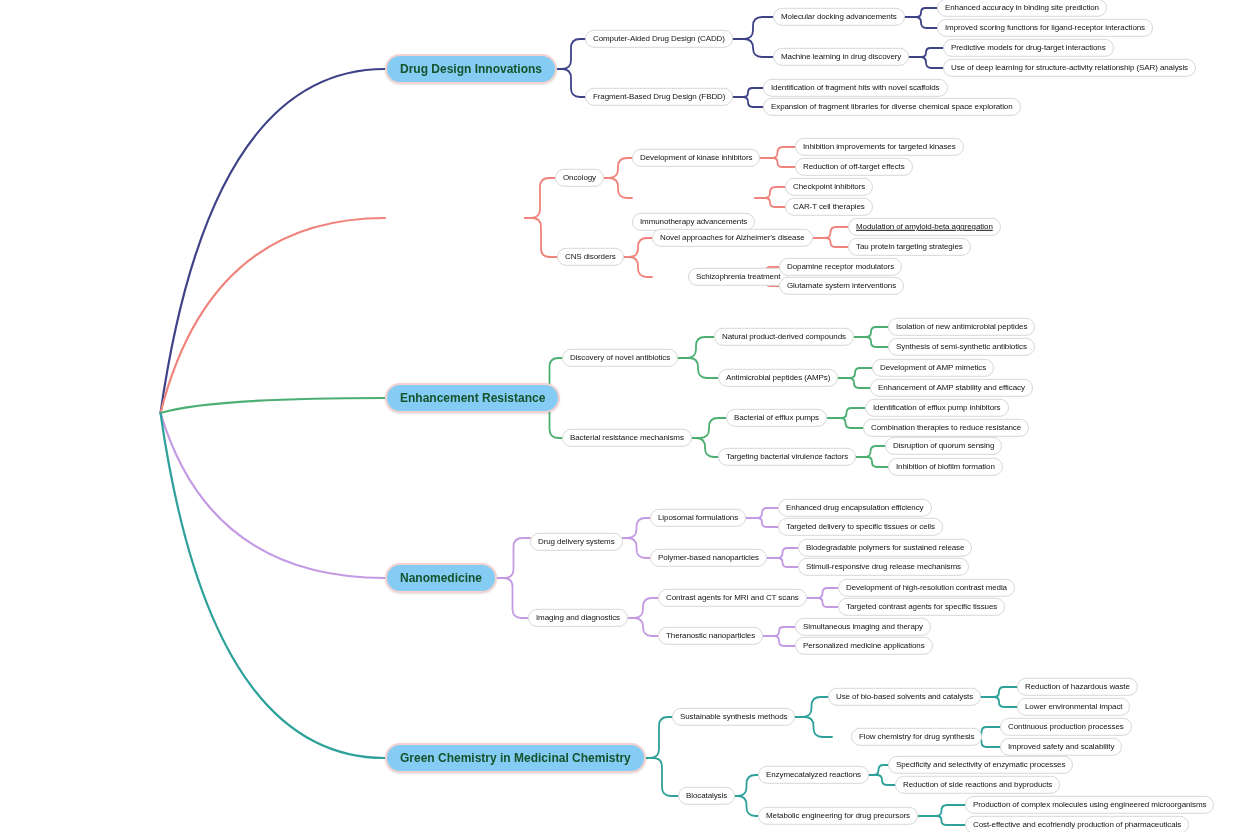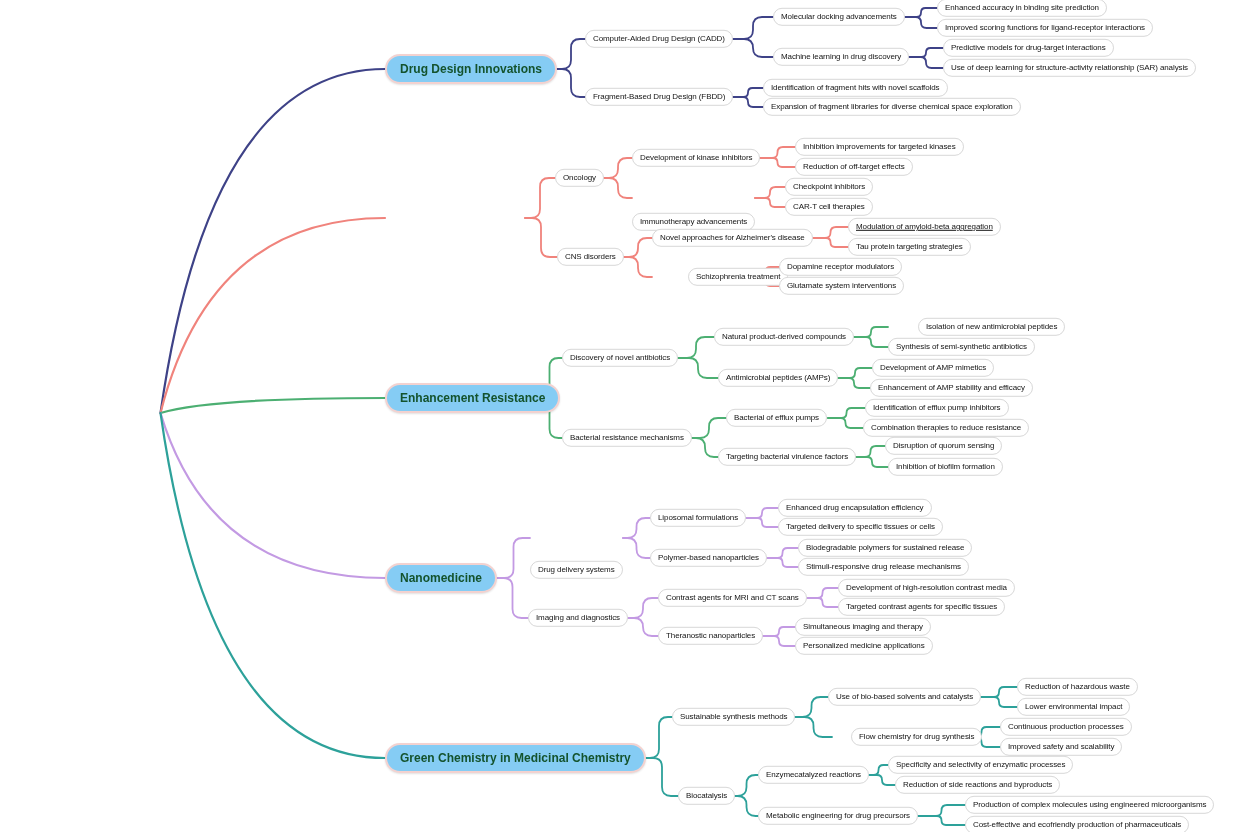--- a/index.html
+++ b/index.html
@@ -126,34 +126,34 @@
     <div class="node leaf" style="left: 557px; top: 257px;">CNS disorders</div>
     <div class="node leaf" style="left: 652px; top: 238px;">Novel approaches for Alzheimer's disease</div>
     <div class="node leaf" style="left: 848px; top: 227px; text-decoration: underline;">Modulation of amyloid-beta aggregation</div>
     <div class="node leaf" style="left: 848px; top: 247px;">Tau protein targeting strategies</div>
     <div class="node leaf" style="left: 688px; top: 277px;">Schizophrenia treatment</div>
     <div class="node leaf" style="left: 779px; top: 267px;">Dopamine receptor modulators</div>
     <div class="node leaf" style="left: 779px; top: 286px;">Glutamate system interventions</div>
     <div class="node branch" style="left: 385px; top: 398px;">Enhancement Resistance</div>
     <div class="node leaf" style="left: 562px; top: 358px;">Discovery of novel antibiotics</div>
     <div class="node leaf" style="left: 714px; top: 337px;">Natural product-derived compounds</div>
-    <div class="node leaf" style="left: 888px; top: 327px; margin-left: 30px;">Isolation of new antimicrobial peptides</div>
+    <div class="node leaf" style="left: 888px; top: 327px;">Isolation of new antimicrobial peptides</div>
     <div class="node leaf" style="left: 888px; top: 347px;">Synthesis of semi-synthetic antibiotics</div>
     <div class="node leaf" style="left: 718px; top: 378px;">Antimicrobial peptides (AMPs)</div>
     <div class="node leaf" style="left: 872px; top: 368px;">Development of AMP mimetics</div>
     <div class="node leaf" style="left: 870px; top: 388px;">Enhancement of AMP stability and efficacy</div>
     <div class="node leaf" style="left: 562px; top: 438px;">Bacterial resistance mechanisms</div>
     <div class="node leaf" style="left: 726px; top: 418px;">Bacterial of efflux pumps</div>
     <div class="node leaf" style="left: 865px; top: 408px;">Identification of efflux pump inhibitors</div>
     <div class="node leaf" style="left: 863px; top: 428px;">Combination therapies to reduce resistance</div>
     <div class="node leaf" style="left: 718px; top: 457px;">Targeting bacterial virulence factors</div>
     <div class="node leaf" style="left: 885px; top: 446px;">Disruption of quorum sensing</div>
     <div class="node leaf" style="left: 888px; top: 467px;">Inhibition of biofilm formation</div>
     <div class="node branch" style="left: 385px; top: 578px;">Nanomedicine</div>
-    <div class="node leaf" style="left: 530px; top: 570px;">Drug delivery systems</div>
+    <div class="node leaf" style="left: 530px; top: 542px;">Drug delivery systems</div>
     <div class="node leaf" style="left: 650px; top: 518px;">Liposomal formulations</div>
     <div class="node leaf" style="left: 778px; top: 508px;">Enhanced drug encapsulation efficiency</div>
     <div class="node leaf" style="left: 778px; top: 527px;">Targeted delivery to specific tissues or cells</div>
     <div class="node leaf" style="left: 650px; top: 558px;">Polymer-based nanoparticles</div>
     <div class="node leaf" style="left: 798px; top: 548px;">Biodegradable polymers for sustained release</div>
     <div class="node leaf" style="left: 798px; top: 567px; text-align: right;">Stimuli-responsive drug release mechanisms</div>
     <div class="node leaf" style="left: 528px; top: 618px;">Imaging and diagnostics</div>
     <div class="node leaf" style="left: 658px; top: 598px;">Contrast agents for MRI and CT scans</div>
     <div class="node leaf" style="left: 838px; top: 588px;">Development of high-resolution contrast media</div>
     <div class="node leaf" style="left: 838px; top: 607px;">Targeted contrast agents for specific tissues</div>

